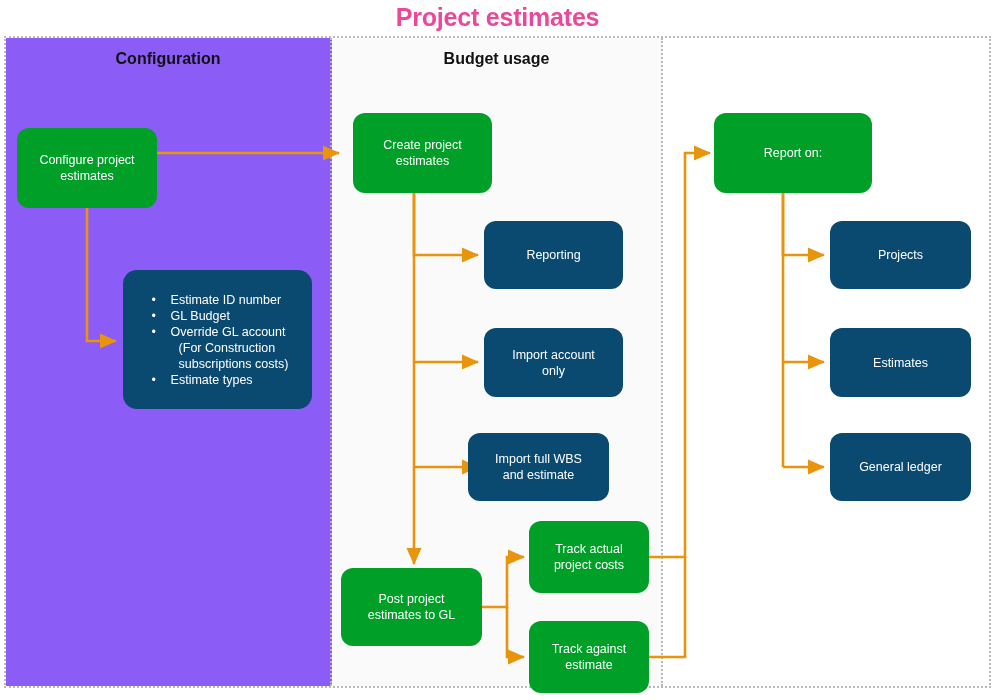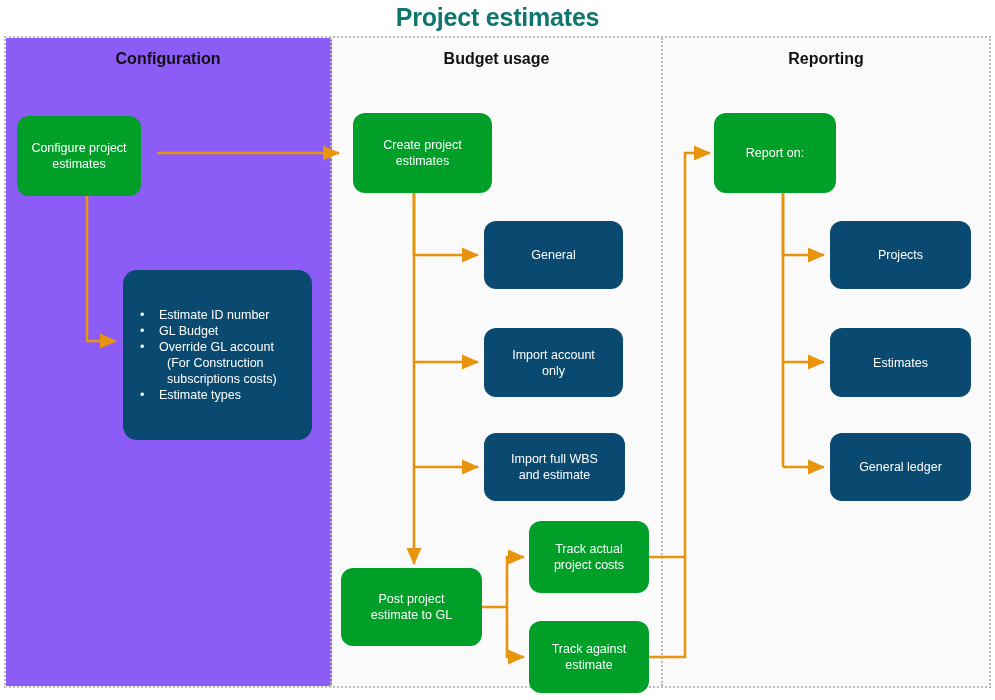--- a/index.html
+++ b/index.html
@@ -25,21 +25,21 @@
   .diagram-title {
     position: absolute;
     left: 0;
     top: 0;
     width: 995px;
     height: 34px;
     line-height: 34px;
     text-align: center;
     font-size: 25px;
     font-weight: bold;
-    color: #0f766e;
+    color: #ec4899;
     letter-spacing: -0.2px;
   }
 
   
   .lanes {
     position: absolute;
     left: 4px;
     top: 36px;
     width: 987px;
     height: 652px;
@@ -152,23 +152,20 @@
 
   <div class="diagram-title">Project estimates</div>
 
   <div class="lanes">
     <div class="lane lane-config">
       <div class="lane-header">Configuration</div>
     </div>
     <div class="lane lane-daily lane-shaded">
       <div class="lane-header">Budget usage</div>
     </div>
-    <div class="lane lane-report lane-shaded">
-      <div class="lane-header">Reporting</div>
-    </div>
   </div>
 
   <svg id="connectors" viewBox="0 0 995 700" xmlns="http://www.w3.org/2000/svg">
     <defs>
       <marker id="arrowhead" markerWidth="7" markerHeight="7" refX="6.2" refY="3.5" orient="auto" markerUnits="strokeWidth">
         <path d="M0,0.6 L6.6,3.5 L0,6.4 z" fill="#E8940C"></path>
       </marker>
     </defs>
     <g stroke="#E8940C" stroke-width="2.6" fill="none" marker-end="url(#arrowhead)">
 
@@ -199,55 +196,55 @@
     <g stroke="#E8940C" stroke-width="2.6" fill="none">
 
       <path d="M414,193 L414,467"></path>
 
       <path d="M783,193 L783,467"></path>
 
       <path d="M649,657 L685,657 L685,557"></path>
     </g>
   </svg>
 
-  <div class="node node-green" style="left:17px; top:116px; width:124px; height:80px;">Configure project
+  <div class="node node-green" style="left:17px; top:128px; width:140px; height:80px;">Configure project
 estimates</div>
 
-  <div class="node-list" style="left:123px; top:270px; width:189px; height:170px;">
+  <div class="node-list" style="left:123px; top:270px; width:189px; height:139px;justify-content:center;">
     <ul>
       <li class="bulleted">Estimate ID number</li>
       <li class="bulleted">GL Budget</li>
       <li class="bulleted">Override GL account</li>
       <li class="cont">(For Construction</li>
       <li class="cont">subscriptions costs)</li>
       <li class="bulleted">Estimate types</li>
     </ul>
   </div>
 
   <div class="node node-green" style="left:353px; top:113px; width:139px; height:80px;">Create project
 estimates</div>
 
-  <div class="node node-blue" style="left:484px; top:221px; width:139px; height:68px;">General</div>
+  <div class="node node-blue" style="left:484px; top:221px; width:139px; height:68px;">Reporting</div>
 
   <div class="node node-blue" style="left:484px; top:328px; width:139px; height:69px;">Import account
 only</div>
 
-  <div class="node node-blue" style="left:484px; top:433px; width:141px; height:68px;">Import full WBS
+  <div class="node node-blue" style="left:468px; top:433px; width:141px; height:68px;">Import full WBS
 and estimate</div>
 
   <div class="node node-green" style="left:341px; top:568px; width:141px; height:78px;">Post project
-estimate to GL</div>
+estimates to GL</div>
 
   <div class="node node-green" style="left:529px; top:621px; width:120px; height:72px;">Track against
 estimate</div>
 
   <div class="node node-green" style="left:529px; top:521px; width:120px; height:72px;">Track actual
 project costs</div>
 
-  <div class="node node-green" style="left:714px; top:113px; width:122px; height:80px;">Report on:</div>
+  <div class="node node-green" style="left:714px; top:113px; width:158px; height:80px;">Report on:</div>
 
   <div class="node node-blue" style="left:830px; top:221px; width:141px; height:68px;text-align:right;">Projects</div>
 
   <div class="node node-blue" style="left:830px; top:328px; width:141px; height:69px;">Estimates</div>
 
   <div class="node node-blue" style="left:830px; top:433px; width:141px; height:68px;">General ledger</div>
 
 </div>
 
 </body></html>

